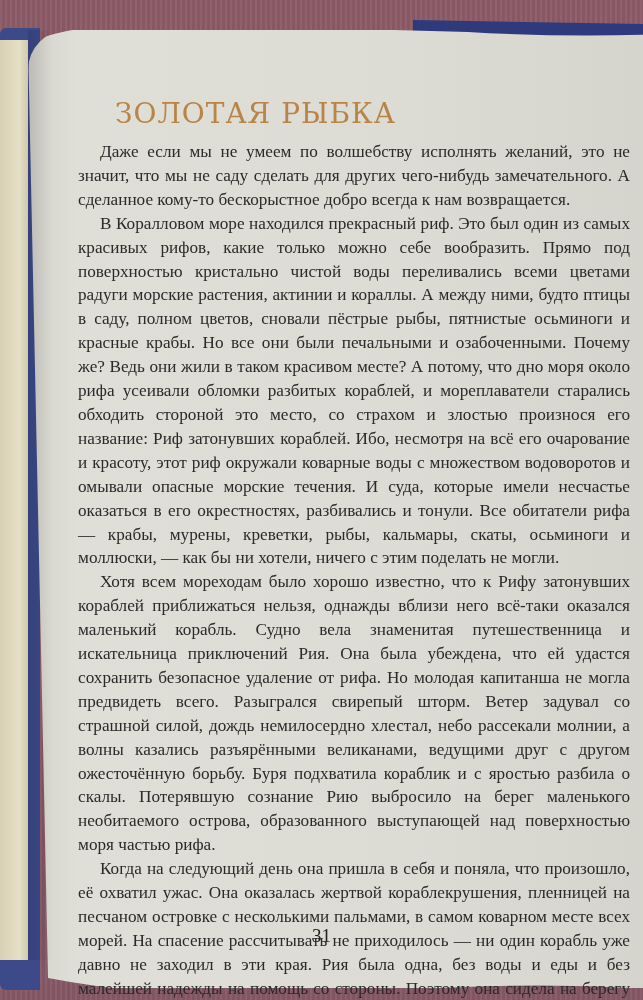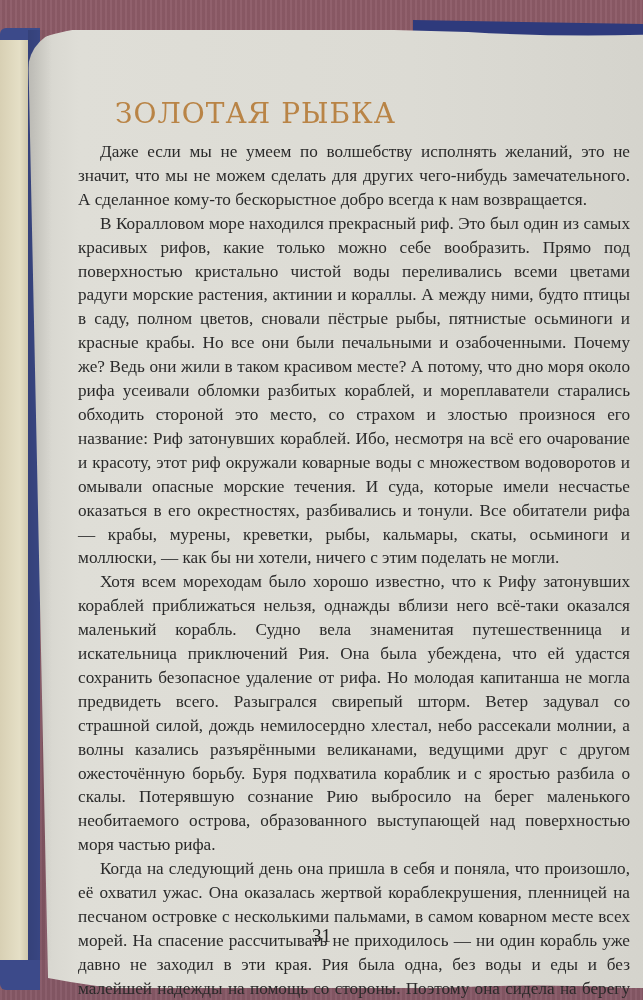--- a/index.html
+++ b/index.html
@@ -64,20 +64,20 @@
 <div class="table-surface"></div>
 <div class="cover-edge"></div>
 <div class="cover-edge-right"></div>
 <div class="left-page"></div>
 <div class="page"></div>
 <div class="page-shadow"></div>
 
 <h1 class="title">ЗОЛОТАЯ РЫБКА</h1>
 
 <div class="body-text">
-  <p>Даже если мы не умеем по волшебству исполнять желаний, это не значит, что мы не можем сделать для других чего-нибудь замечательного. А сделанное кому-то бескорыстное добро всегда к нам возвращается.</p>
+  <p>Даже если мы не умеем по волшебству исполнять желаний, это не значит, что мы не саду сделать для других чего-нибудь замечательного. А сделанное кому-то бескорыстное добро всегда к нам возвращается.</p>
   <p>В Коралловом море находился прекрасный риф. Это был один из самых красивых рифов, какие только можно себе вообразить. Прямо под поверхностью кристально чистой воды переливались всеми цветами радуги морские растения, актинии и кораллы. А между ними, будто птицы в саду, полном цветов, сновали пёстрые рыбы, пятнистые осьминоги и красные крабы. Но все они были печальными и озабоченными. Почему же? Ведь они жили в таком красивом месте? А потому, что дно моря около рифа усеивали обломки разбитых кораблей, и мореплаватели старались обходить стороной это место, со страхом и злостью произнося его название: Риф затонувших кораблей. Ибо, несмотря на всё его очарование и красоту, этот риф окружали коварные воды с множеством водоворотов и омывали опасные морские течения. И суда, которые имели несчастье оказаться в его окрестностях, разбивались и тонули. Все обитатели рифа — крабы, мурены, креветки, рыбы, кальмары, скаты, осьминоги и моллюски, — как бы ни хотели, ничего с этим поделать не могли.</p>
   <p>Хотя всем мореходам было хорошо известно, что к Рифу затонувших кораблей приближаться нельзя, однажды вблизи него всё-таки оказался маленький корабль. Судно вела знаменитая путешественница и искательница приключений Рия. Она была убеждена, что ей удастся сохранить безопасное удаление от рифа. Но молодая капитанша не могла предвидеть всего. Разыгрался свирепый шторм. Ветер задувал со страшной силой, дождь немилосердно хлестал, небо рассекали молнии, а волны казались разъярёнными великанами, ведущими друг с другом ожесточённую борьбу. Буря подхватила кораблик и с яростью разбила о скалы. Потерявшую сознание Рию выбросило на берег маленького необитаемого острова, образованного выступающей над поверхностью моря частью рифа.</p>
   <p>Когда на следующий день она пришла в себя и поняла, что произошло, её охватил ужас. Она оказалась жертвой кораблекрушения, пленницей на песчаном островке с несколькими пальмами, в самом коварном месте всех морей. На спасение рассчитывать не приходилось — ни один корабль уже давно не заходил в эти края. Рия была одна, без воды и еды и без малейшей надежды на помощь со стороны. Поэтому она сидела на берегу и плакала.</p>
 
 </div>
 
 <div class="page-number">31</div>
 
 </body></html>

